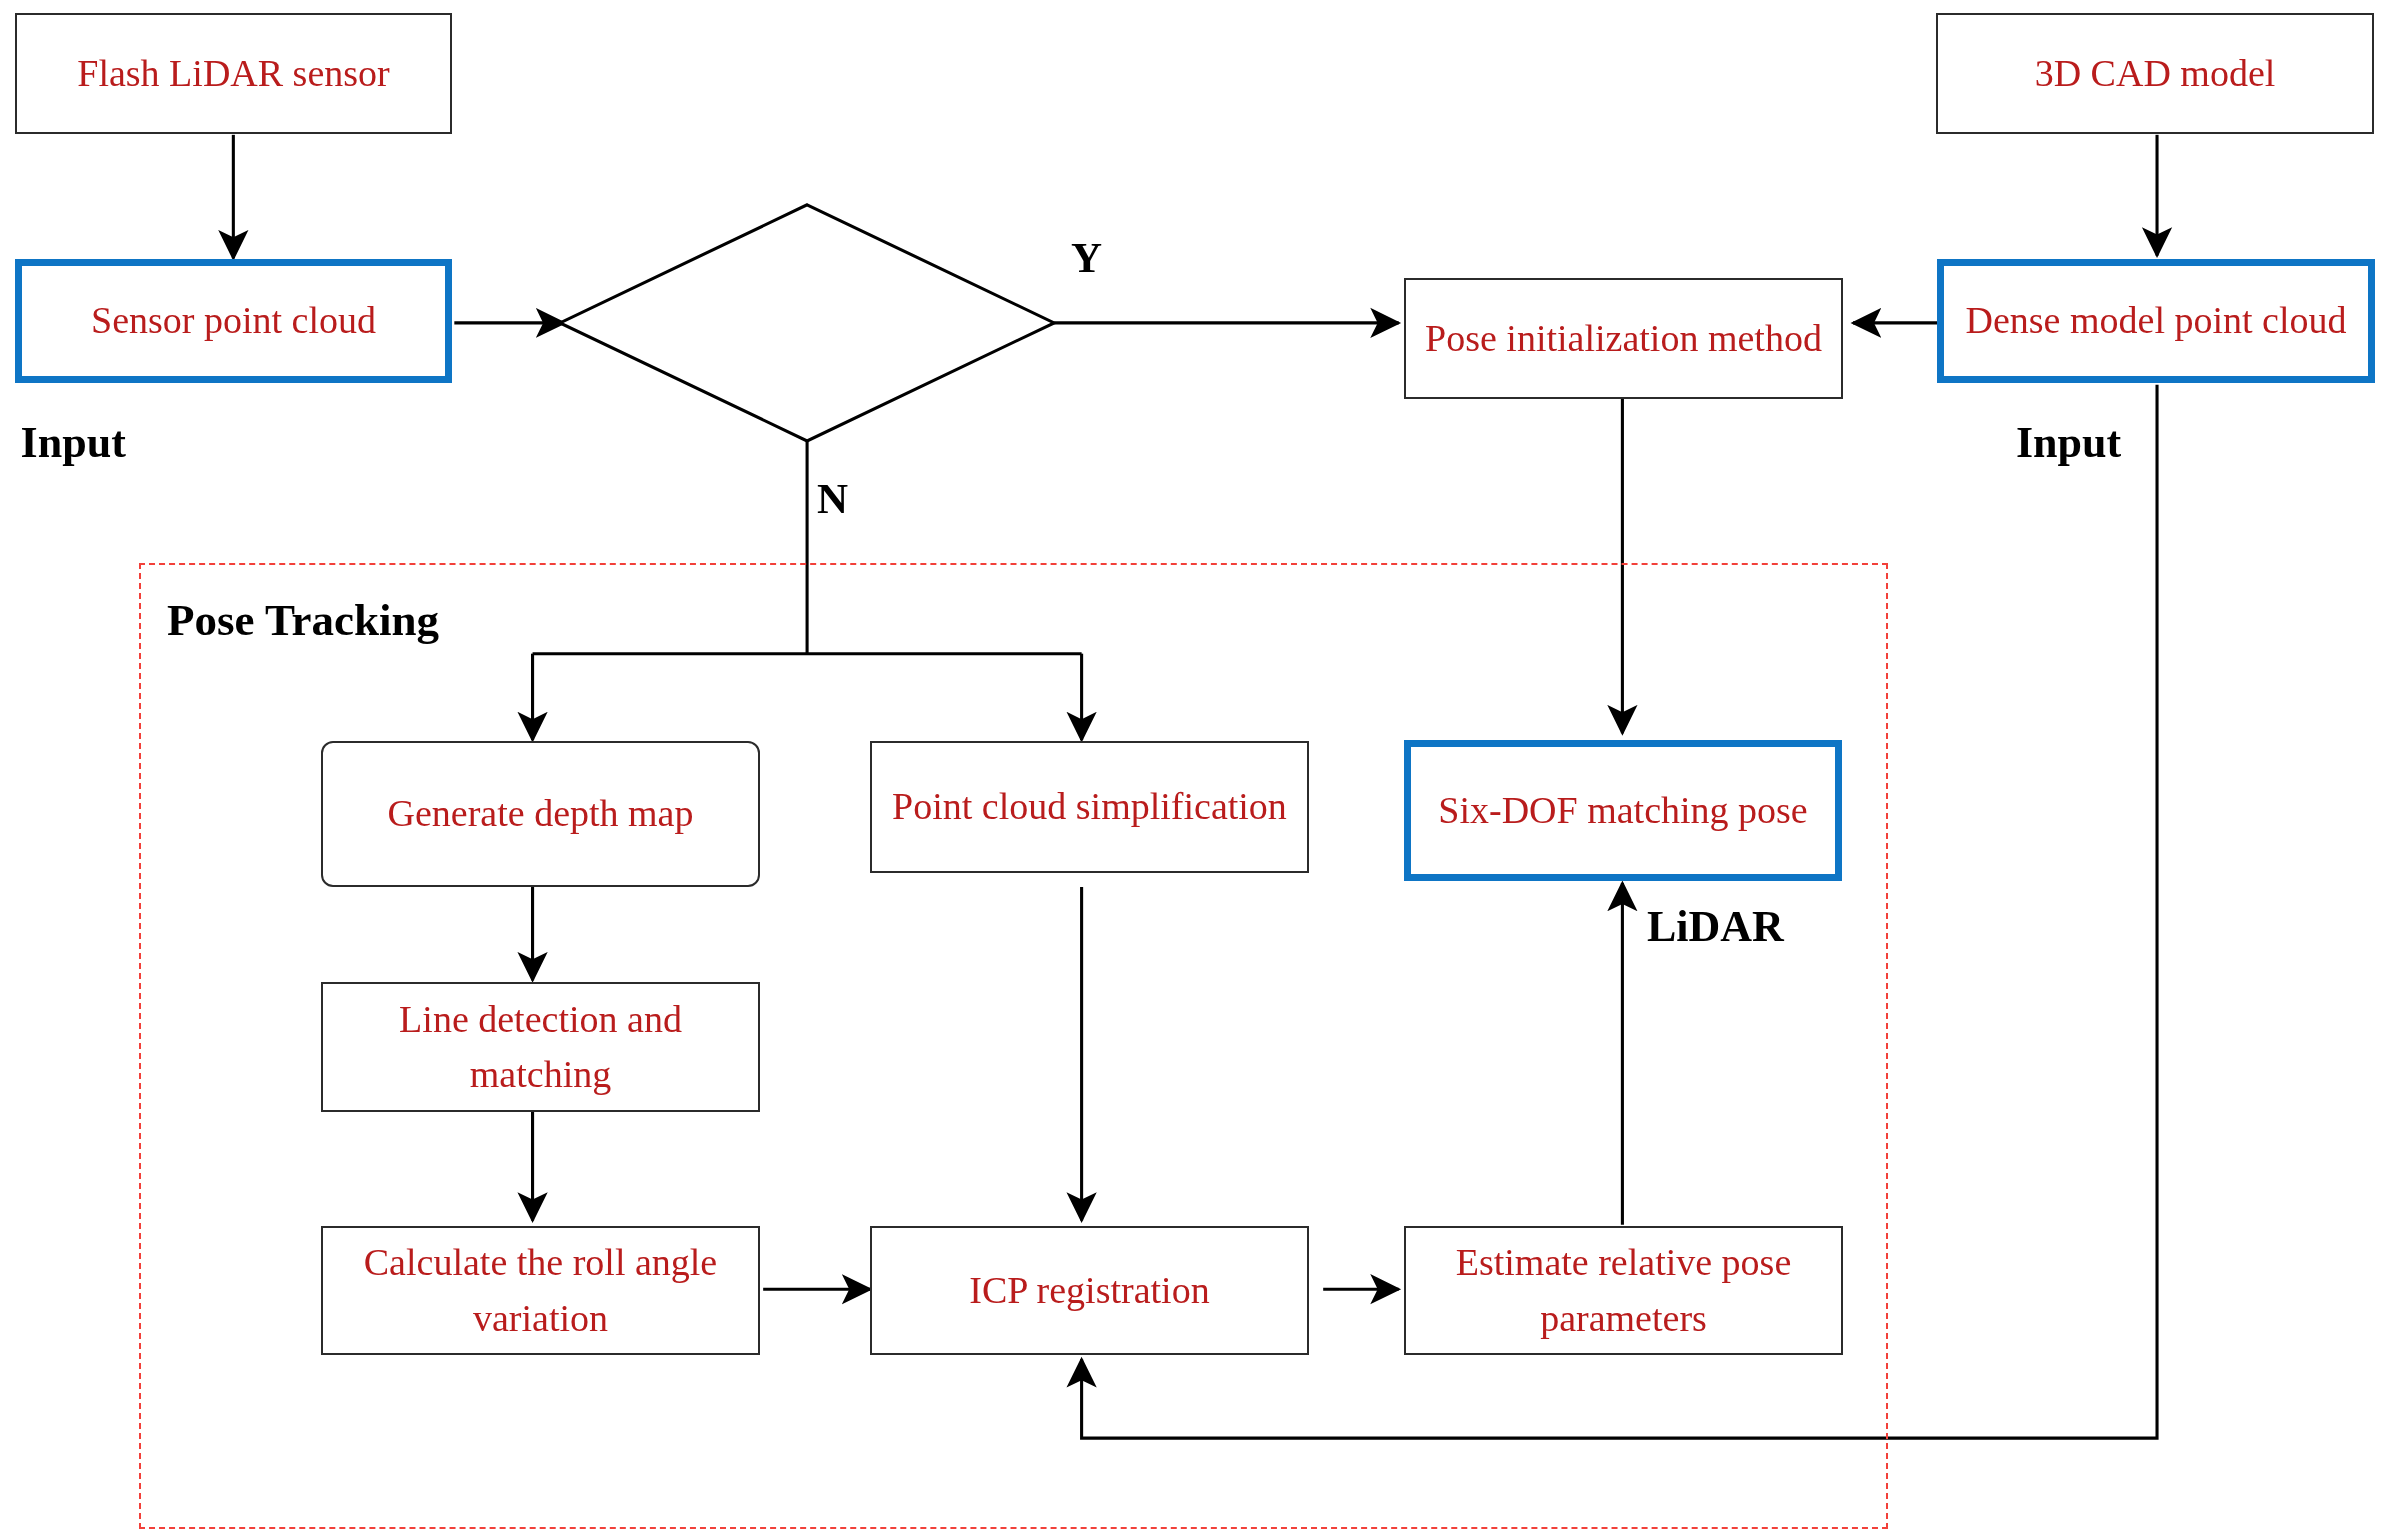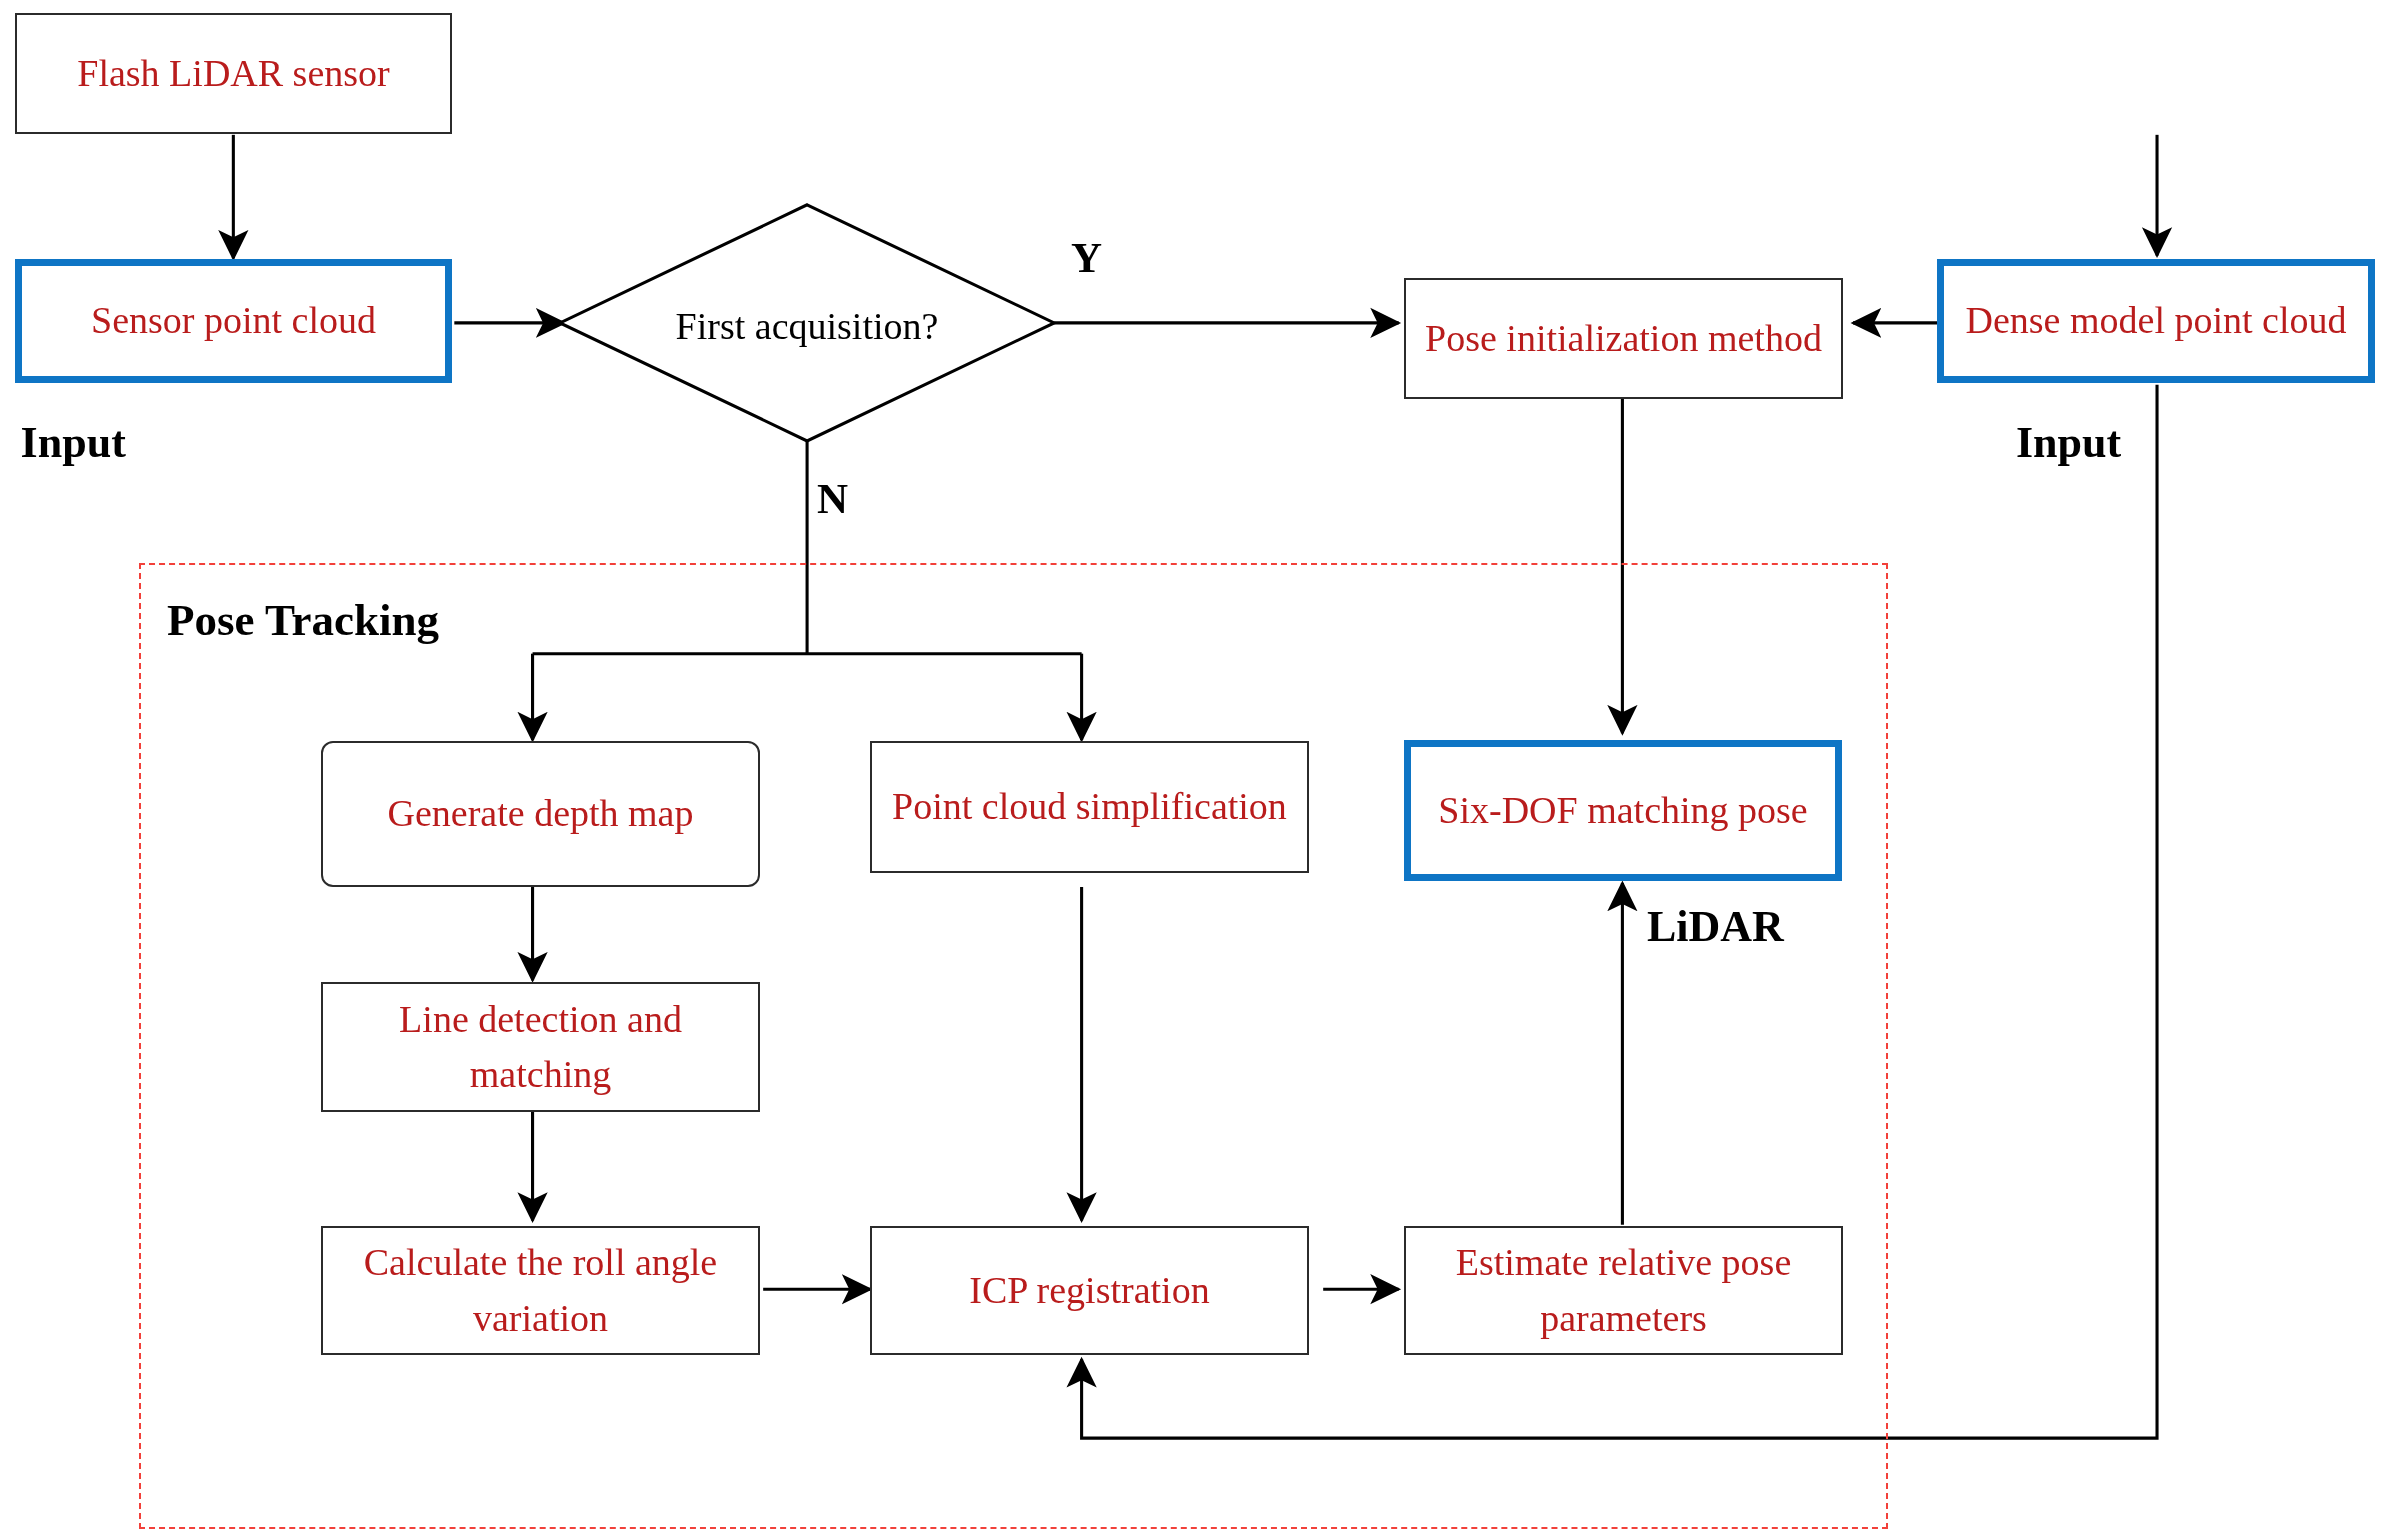--- a/index.html
+++ b/index.html
@@ -106,28 +106,28 @@
   <div class="group-frame" style="left:139px;top:563px;width:1749px;height:966px;"></div>
 
   <div class="node plain" style="left:15px;top:13px;width:437px;height:121px;">
     <span class="txt">Flash LiDAR sensor</span>
   </div>
 
   <div class="node hl" style="left:15px;top:259px;width:437px;height:124px;">
     <span class="txt">Sensor point cloud</span>
   </div>
 
-  <div class="diamond-label" style="left:649px;top:264px;width:316px;height:124px;">
-    <span>First acquisition?</span>
-  </div>
 
   <div class="node plain" style="left:1404px;top:278px;width:439px;height:121px;">
     <span class="txt">Pose initialization method</span>
   </div>
 
+  <div class="node plain" style="left:1936px;top:13px;width:438px;height:121px;">
+    <span class="txt">3D CAD model</span>
+  </div>
 
   <div class="node hl" style="left:1937px;top:259px;width:438px;height:124px;">
     <span class="txt">Dense model point cloud</span>
   </div>
 
   <div class="node plain" style="left:321px;top:741px;width:439px;height:146px;border-radius:12px;">
     <span class="txt">Generate depth map</span>
   </div>
 
   <div class="node plain" style="left:870px;top:741px;width:439px;height:132px;">

